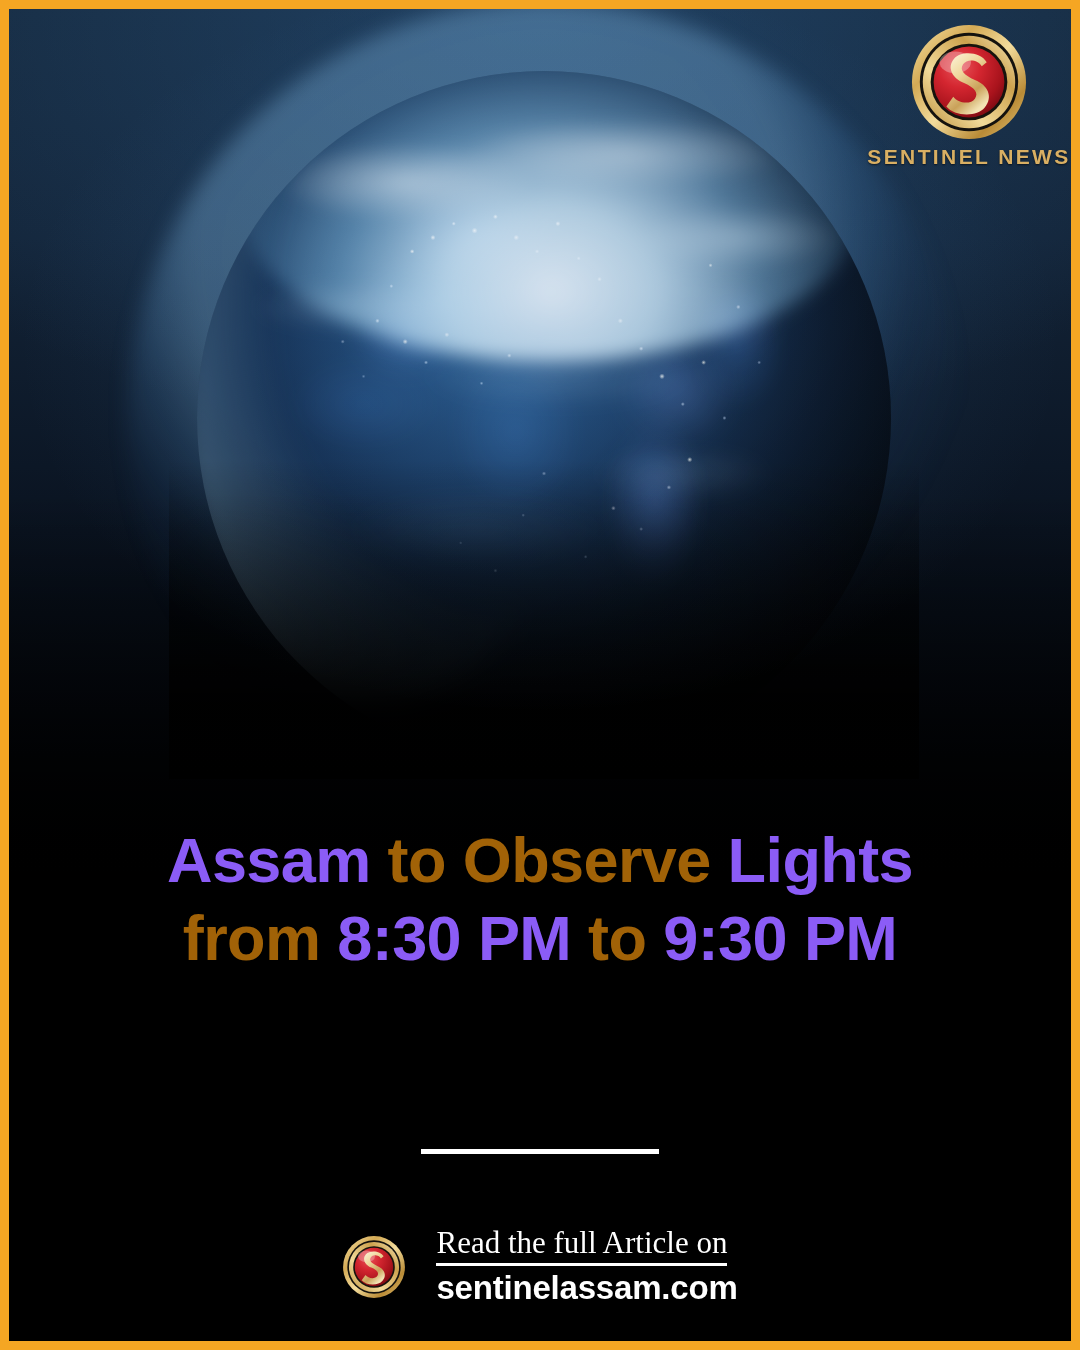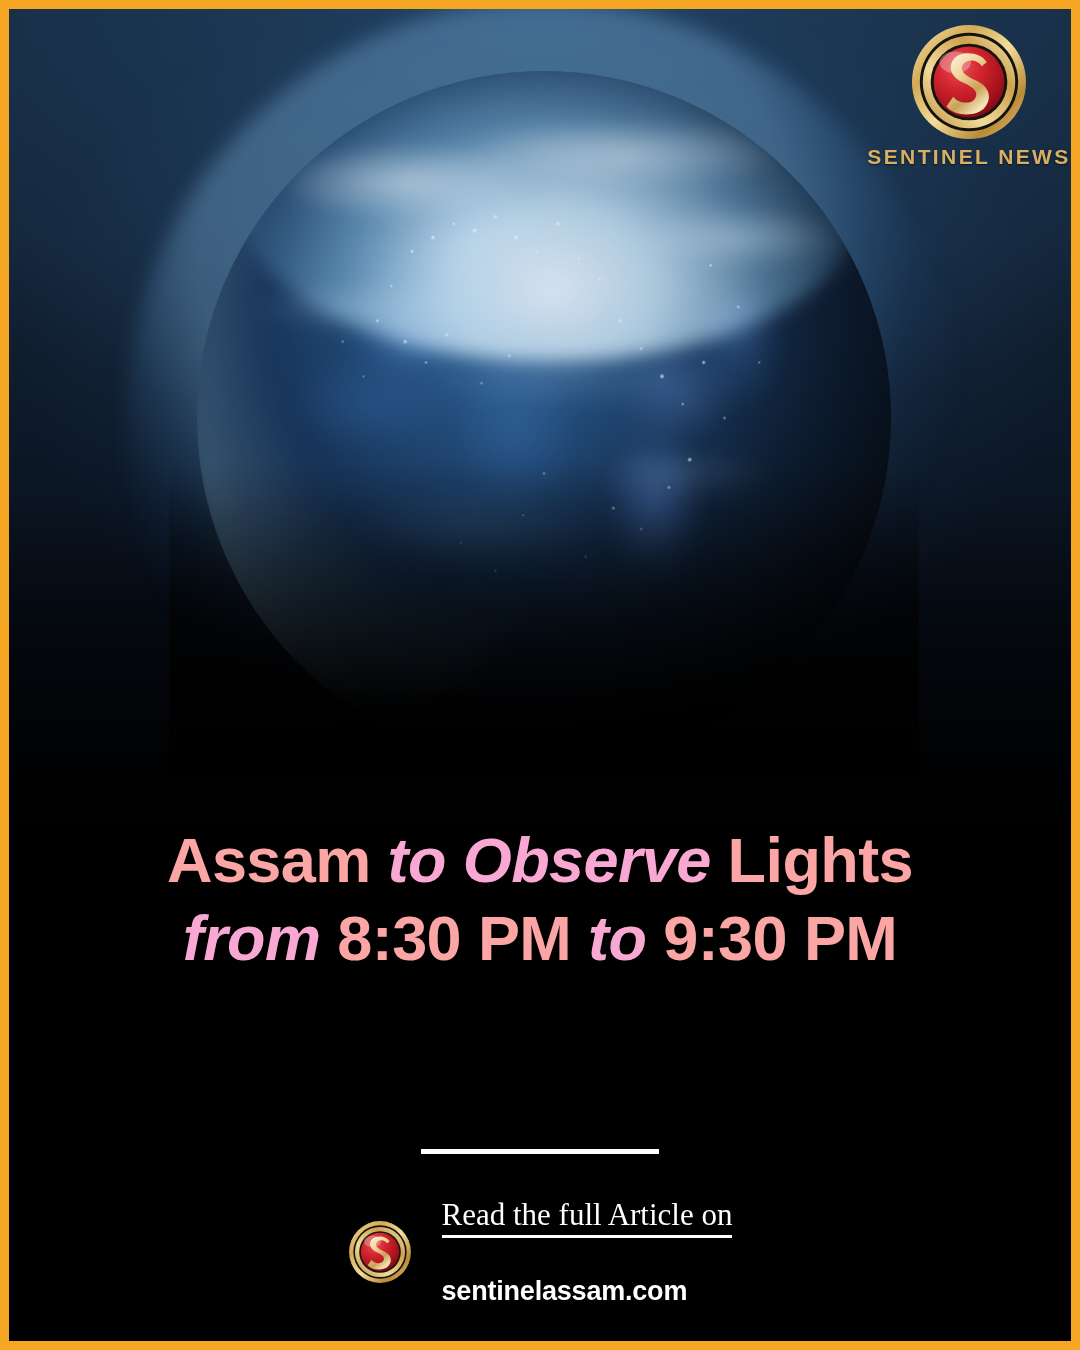--- a/index.html
+++ b/index.html
@@ -243,22 +243,22 @@
     z-index:7;
   }
   .headline-line {
     font-size:63px;
     font-weight:700;
     line-height:1.24;
     letter-spacing:-0.6px;
     color:#F2F2F0;
     white-space:nowrap;
   }
-  .w-accent { color:#fca5a5; }
-  .w-plain  { color:#f9a8d4;font-style:italic; }
+  .w-accent { color:#8b5cf6; }
+  .w-plain  { color:#a16207; }
 
   
   .divider-row {
     position:absolute;
     left:0; right:0; top:1140px;
     display:flex; justify-content:center;
     z-index:7;
   }
   .divider {
     width:238px; height:5px;
@@ -279,27 +279,26 @@
   .footer-text { display:flex; flex-direction:column; align-items:flex-start; }
   .footer-read {
     font-family:"Liberation Serif", serif;
     font-size:31px;
     color:#FFFFFF;
     line-height:1.12;
     border-bottom:3px solid #FFFFFF;
     padding-bottom:2px;
   }
   .footer-url {
-    font-size:27px;
+    font-size:33px;
     font-weight:700;
     color:#FFFFFF;
     line-height:1.16;
     padding-top:3px;
     letter-spacing:-0.2px;
-    margin-top:35px;
   }
 </style>
 </head>
 <body>
 
 <div class="poster">
 
   <div class="hero">
 
     <div class="globe-wrap">

